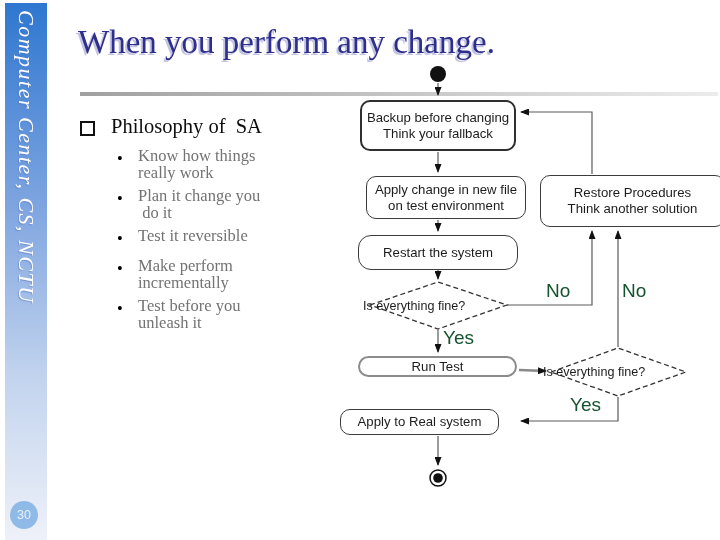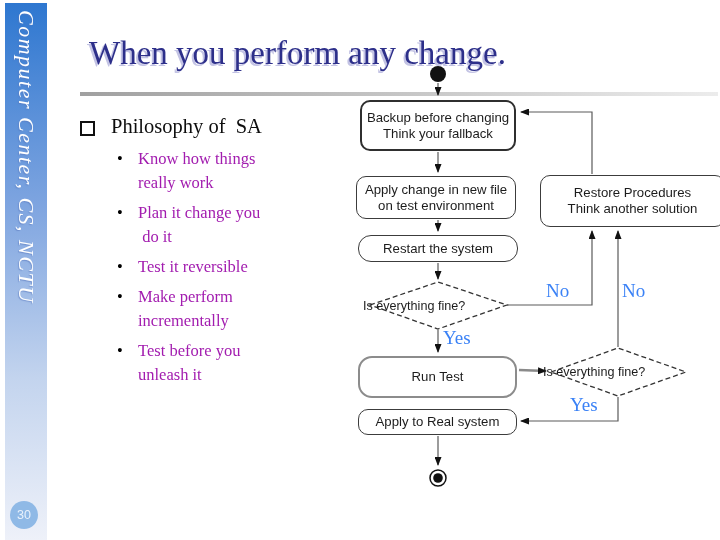--- a/index.html
+++ b/index.html
@@ -10,51 +10,51 @@
   .sidebar{position:absolute;left:5px;top:3px;width:42px;height:537px;
            background:linear-gradient(180deg,#2e77d0 0%,#7fa5e0 38%,#c3d4ee 70%,#eef1f9 100%);
            display:flex;justify-content:center;}
   .sidebar-text{writing-mode:vertical-rl;font-style:italic;font-size:22px;letter-spacing:1.5px;
            color:#ffffff;padding-top:7px;text-shadow:1px 1px 1px rgba(90,120,190,.55);}
   .page-circle{position:absolute;left:10px;top:501px;width:28px;height:28px;border-radius:50%;
            background:#8fb9e6;color:#e8f1fc;font-family:"Liberation Sans",sans-serif;
            font-size:12.5px;display:flex;align-items:center;justify-content:center;}
 
   
-  .title{position:absolute;left:76px;top:22px;margin:13px;font-size:33px;font-weight:normal;
+  .title{position:absolute;left:76px;top:22px;margin:2px;font-size:33px;font-weight:normal;
          color:#2d2f8a;text-shadow:-2px 2px 0 #c3c3e4;white-space:nowrap;}
   .divider{position:absolute;left:80px;top:92px;width:638px;height:4px;
          background:linear-gradient(90deg,#a0a0a0,#c9c9c9 55%,#ececec);}
 
   
   .main-bullet{position:absolute;left:80px;top:115px;display:flex;align-items:flex-start;}
   .sq{width:11px;height:11px;border:2.5px solid #101010;margin-top:6px;display:inline-block;}
   .main-bullet-text{margin-left:16px;font-size:20.5px;color:#0d0d0d;white-space:pre-wrap;}
   .sub-list{position:absolute;left:117px;top:147px;width:200px;}
   .sub-item{display:flex;margin-bottom:6px;}
   .dot{flex:0 0 21px;width:21px;font-size:16.5px;line-height:24px;color:#000;}
-  .sub-text{font-size:16.5px;line-height:24px;color:#a21caf;white-space:pre-wrap;}
+  .sub-text{font-size:16.5px;line-height:17px;color:#737373;white-space:pre-wrap;}
 
   
   .fc-svg{position:absolute;left:0;top:0;}
   .fc-box{position:absolute;background:#fff;border:1.6px solid #3c3c3c;border-radius:10px;
           display:flex;align-items:center;justify-content:center;text-align:center;
           font-family:"Liberation Sans",sans-serif;font-size:13.2px;line-height:16px;
           color:#1c1c1c;white-space:pre-line;box-sizing:border-box;}
   #box-backup{left:360px;top:100px;width:156px;height:51px;border-width:2px;border-color:#2f2f2f;}
-  #box-apply-test{left:356px;top:176px;width:160px;height:43px;}
-  #box-restart{left:358px;top:235px;width:160px;height:27px;border-radius:13px;}
-  #box-run-test{left:358px;top:356px;width:159px;height:42px;border:2.6px solid #8c8c8c;border-radius:14px;text-align:center;}
-  #box-apply-real{left:358px;top:409px;width:159px;height:26px;}
+  #box-apply-test{left:366px;top:176px;width:160px;height:43px;}
+  #box-restart{left:358px;top:235px;width:160px;height:35px;border-radius:13px;}
+  #box-run-test{left:358px;top:356px;width:159px;height:21px;border:2.6px solid #8c8c8c;border-radius:14px;text-align:center;}
+  #box-apply-real{left:340px;top:409px;width:159px;height:26px;}
   #box-restore{left:540px;top:175px;width:185px;height:52px;}
   .fc-diamond-label{position:absolute;width:150px;
           font-family:"Liberation Sans",sans-serif;font-size:12.6px;color:#1c1c1c;}
   #dlabel1{left:363px;top:299px;}
   #dlabel2{left:543px;top:365px;}
-  .edge-label{position:absolute;font-family:Liberation Serif, serif;font-size:19px;color:#3b82f6;}
+  .edge-label{position:absolute;font-family:Liberation Sans, sans-serif;font-size:19px;color:#14532d;}
   #lab-no1{left:546px;top:280px;}
   #lab-no2{left:622px;top:280px;}
   #lab-yes1{left:443px;top:327px;}
   #lab-yes2{left:570px;top:394px;}
 </style>
 </head>
 <body>
 
 <div class="slide">
 

